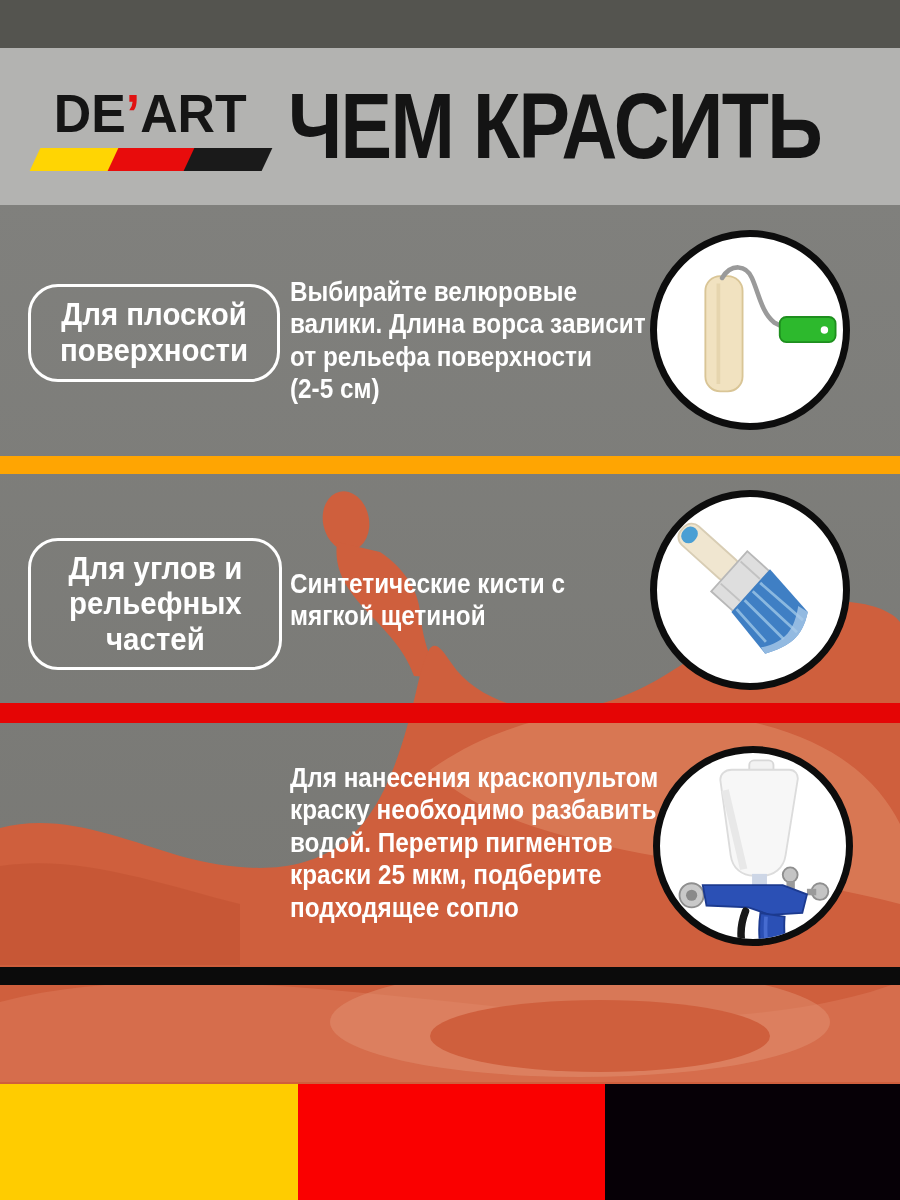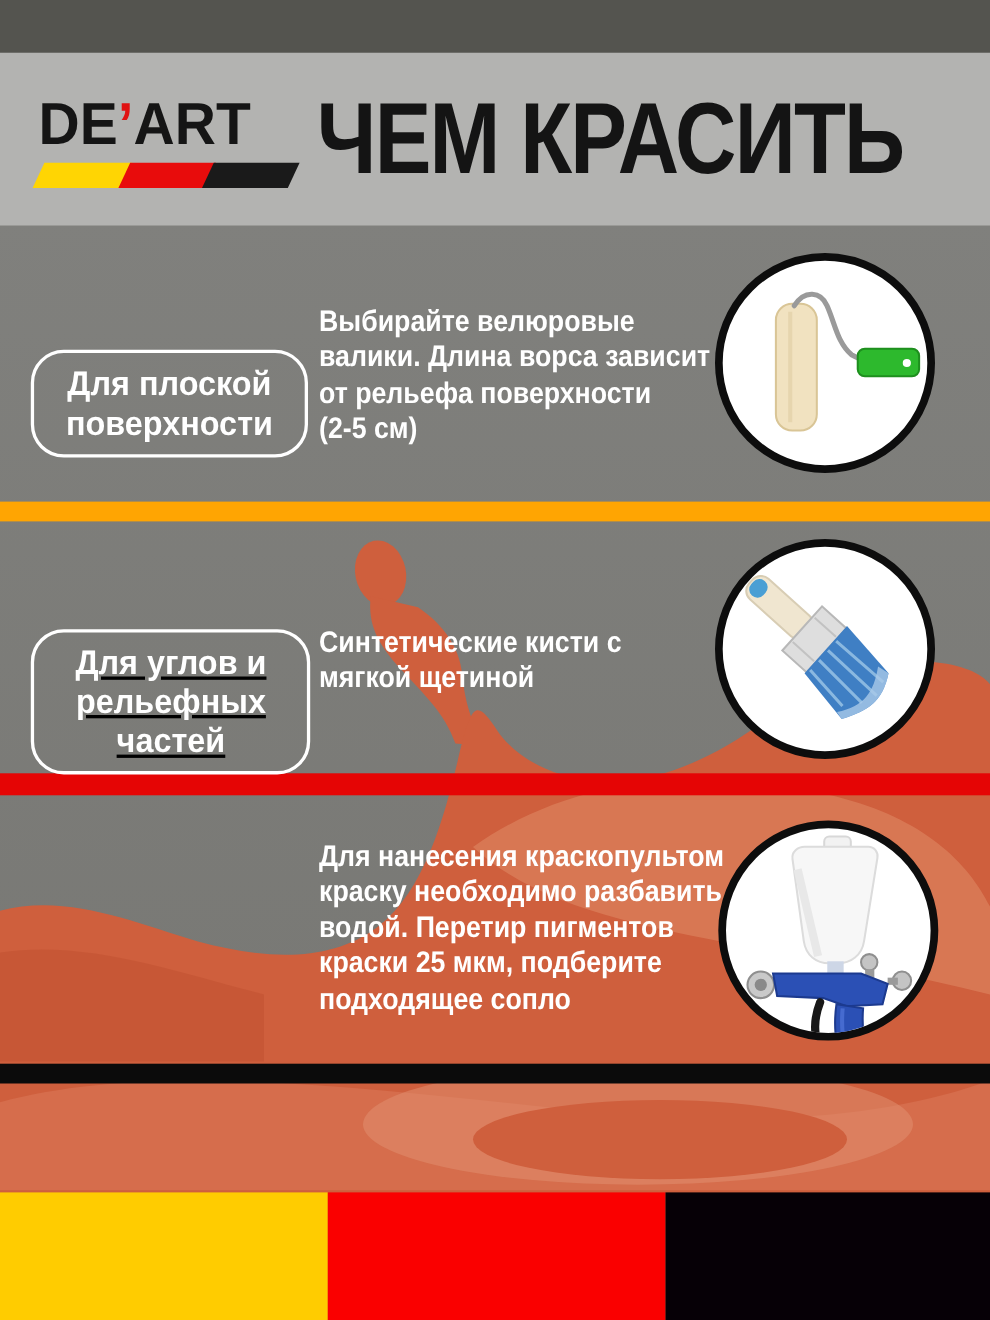--- a/index.html
+++ b/index.html
@@ -2,21 +2,21 @@
 <html><head>
 <meta charset="utf-8">
 <style>
   html,body{margin:0;padding:0;}
   body{font-family:"Liberation Sans","DejaVu Sans",sans-serif;}
   .stage{position:relative;width:900px;height:1200px;overflow:hidden;background:linear-gradient(#82827f,#767672);}
   
   .topband{position:absolute;left:0;top:0;width:900px;height:48px;background:#54544f;}
   
   .header{position:absolute;left:0;top:48px;width:900px;height:157px;background:#b3b3b1;}
-  .logo{position:absolute;left:35px;top:38px;width:240px;}
+  .logo{position:absolute;left:35px;top:38px;width:240px;text-align:center;}
   .logo-word{font-weight:bold;font-size:54px;line-height:1;color:#151515;letter-spacing:0px;transform:scaleX(0.96);transform-origin:left center;white-space:nowrap;}
   .logo-word .apos{color:#e01212;}
   .logo-stripe{display:flex;margin-top:8px;height:23px;width:232px;}
   .logo-stripe .seg{height:100%;transform:skewX(-25deg);}
   .seg1{width:80px;}
   .seg2{width:78px;margin-left:-2px;}
   .seg3{width:78px;margin-left:-2px;}
   .title{position:absolute;left:288px;top:0;height:157px;display:flex;align-items:center;}
   .title span{font-weight:bold;font-size:92px;color:#141414;letter-spacing:-2px;transform:scaleX(0.84);transform-origin:left center;white-space:nowrap;}
   
@@ -25,27 +25,27 @@
   .stripe.red{top:703px;height:20px;}
   .stripe.black{top:967px;height:18px;}
   
   .splash{position:absolute;left:0;top:0;width:900px;height:1200px;z-index:1;pointer-events:none;}
   
   .footer{position:absolute;left:0;top:1084px;width:900px;height:116px;display:flex;z-index:4;}
   .footer .block1{width:298px;height:100%;}
   .footer .block2{width:307px;height:100%;}
   .footer .block3{width:295px;height:100%;}
   
-  .label-box{position:absolute;border:3px solid #ffffff;border-radius:30px;display:flex;align-items:center;justify-content:center;z-index:5;margin-top:34px;}
+  .label-box{position:absolute;border:3px solid #ffffff;border-radius:30px;display:flex;align-items:center;justify-content:center;z-index:5;}
   .label-box .lines{color:#ffffff;font-weight:bold;font-size:31px;line-height:1.15;text-align:center;white-space:pre-line;transform:scaleX(0.95);transform-origin:center;}
   .desc{position:absolute;z-index:5;color:#ffffff;font-weight:bold;font-size:27px;line-height:1.2;white-space:pre-line;transform:scaleX(0.9);transform-origin:left top;}
   .circle{position:absolute;width:200px;height:200px;border-radius:50%;background:#ffffff;border:7px solid #0d0d0d;box-sizing:border-box;z-index:6;overflow:hidden;}
   .circle svg{display:block;width:100%;height:100%;}
   .lb1{left:28px;top:284px;width:246px;height:92px;}
-  .lb2{left:28px;top:538px;width:248px;height:126px;text-decoration:underline;}
+  .lb2{left:28px;top:538px;width:248px;height:126px;}
   .lb3{left:28px;top:788px;width:248px;height:96px;}
   .d1{left:290px;top:276px;}
   .d2{left:290px;top:568px;}
   .d3{left:290px;top:762px;}
   .c1{left:650px;top:230px;}
   .c2{left:650px;top:490px;}
   .c3{left:653px;top:746px;}
 </style>
 </head>
 <body>

